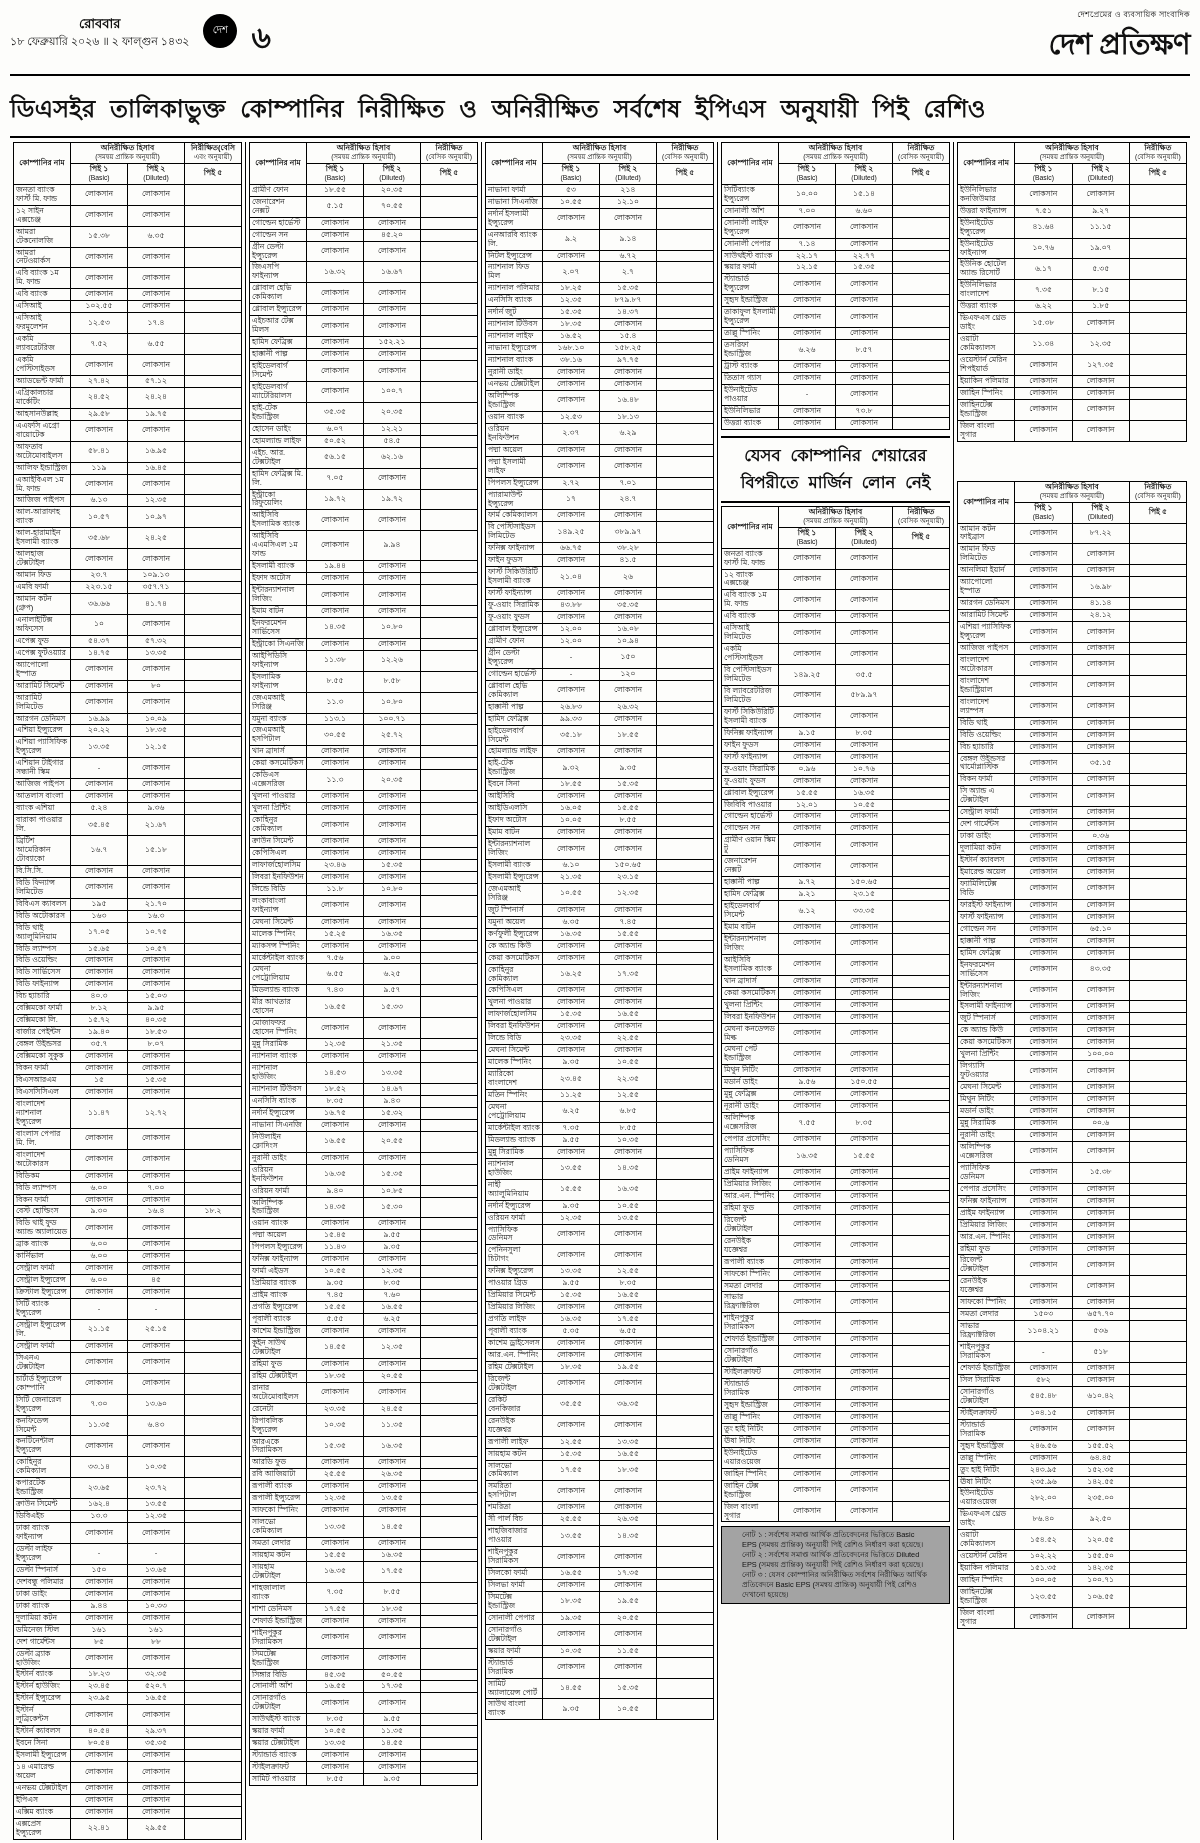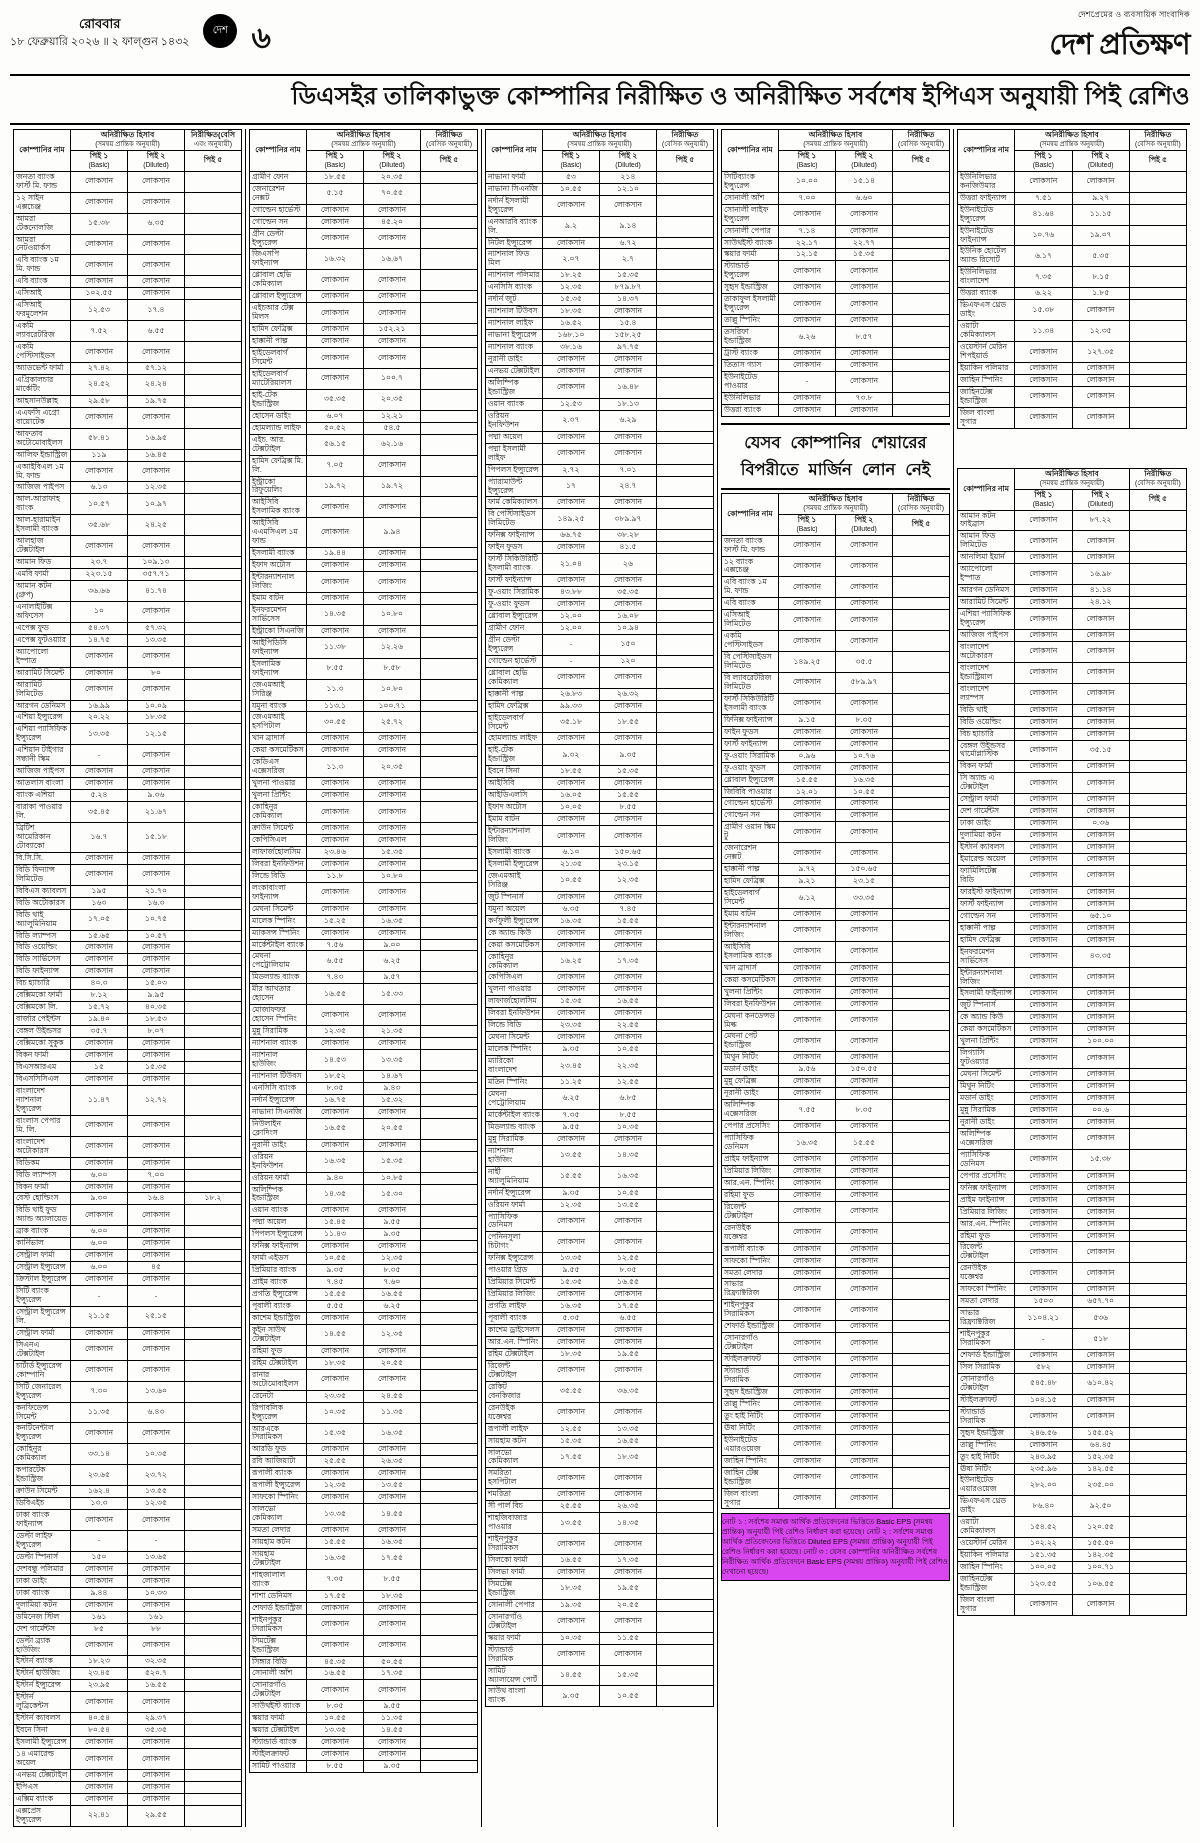--- a/index.html
+++ b/index.html
@@ -17,27 +17,27 @@
   .masthead { display:flex; align-items:center; justify-content:space-between;
               border-bottom:2px solid #000; padding-bottom:4px; }
   .mh-left { display:flex; align-items:flex-start; gap:8px; }
   .mh-date { text-align:center; font-size:11px; line-height:1.5; padding-right:6px; }
   .mh-day { font-size:13px; font-weight:bold; }
   .mh-badge { width:34px; height:34px; border-radius:50%; background:#000000; color:#fff;
               display:flex; align-items:center; justify-content:center; font-size:10px;
               line-height:1.05; text-align:center; }
   .mh-pageno { font-size:30px; font-weight:bold; padding:0 6px; }
   .mh-section { font-size:27px; font-weight:bold; letter-spacing:.5px; }
-  .mh-right { text-align:right;font-family:Liberation Serif, serif; }
+  .mh-right { text-align:right; }
   .mh-tag { font-size:8px; letter-spacing:.3px; }
   .mh-logo { font-size:29px; font-weight:bold; letter-spacing:-0.5px; }
 
   
-  .headline { text-align:right; font-size:24px; font-weight:bold; letter-spacing:.2px;
-              padding:1px 0 6px; border-bottom:2px solid #000; }
+  .headline { text-align:left; font-size:24px; font-weight:bold; letter-spacing:.2px;
+              padding:14px 0 6px; border-bottom:2px solid #000;font-family:Liberation Mono, monospace; }
 
   
   .cols { display:grid; grid-template-columns:repeat(5, 1fr); gap:0; margin-top:4px; }
   .col { border-right:1px solid #000; padding:0 3px; }
   .col:last-child { border-right:none; }
 
   table.t { width:100%; border-collapse:collapse; table-layout:fixed; }
   table.t th, table.t td { border:1px solid #000; font-size:7.6px; line-height:1.18;
                            padding:1px 2px; vertical-align:middle; }
   table.t td.name { text-align:left; width:46%; }
@@ -45,22 +45,22 @@
   thead th { text-align:center; font-weight:bold; font-size:7.4px; padding:2px 1px; }
   .hdr-group { font-size:7px; font-weight:bold; line-height:1.15; }
   .hdr-sub { font-size:6.8px; font-weight:normal; }
   .hdr-name { font-size:9px; font-weight:bold; }
 
   
   .sub-headline { text-align:center; font-size:16.5px; font-weight:bold;
                   border-top:2px solid #000; border-bottom:2px solid #000;
                   padding:5px 0 4px; margin:6px 0 3px;font-family:Liberation Mono, monospace; }
 
-  .note { border:1px solid #000; background:#d946ef; font-size:7.4px; line-height:1.35;
-          padding:3px 0; margin-top:4px; }
+  .note { border:1px solid #000; background:#a3a3a3; font-size:7.4px; line-height:1.35;
+          padding:3px 20px; margin-top:4px; }
 </style>
 </head>
 <body>
 
 <div class="page">
 
   <div class="masthead">
     <div class="mh-left">
       <div class="mh-date">
         <div class="mh-day">রোববার</div>

